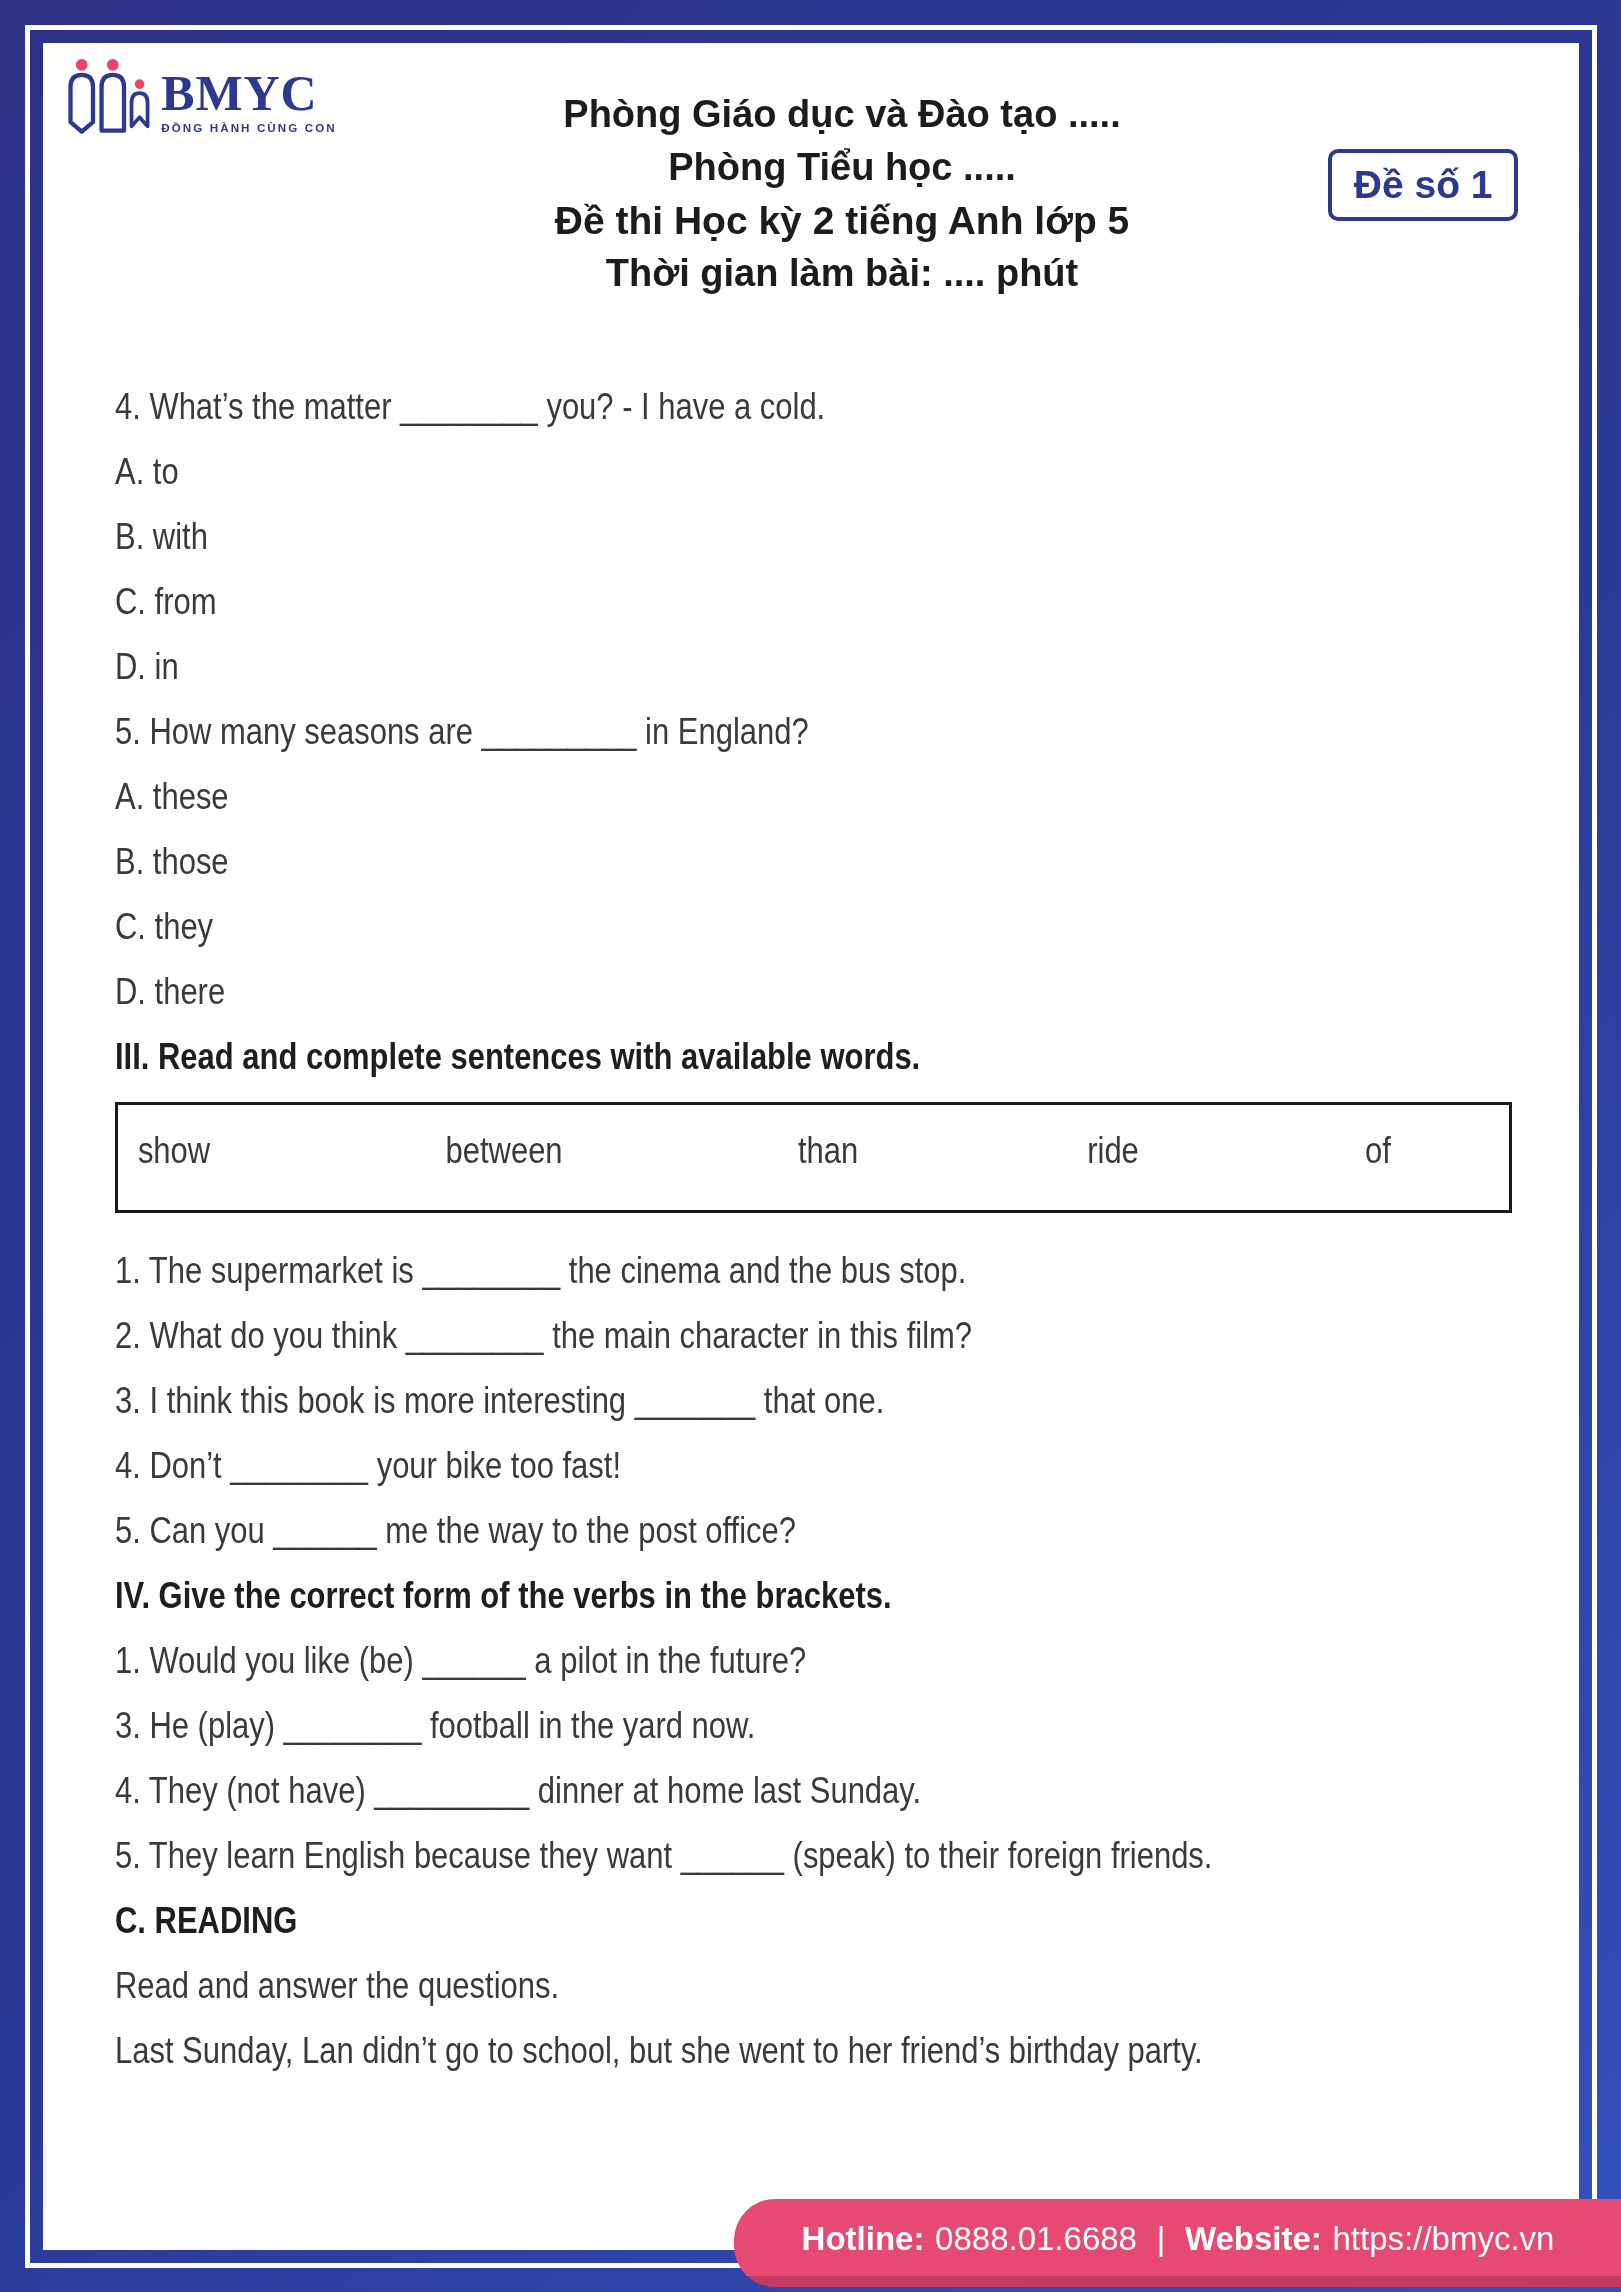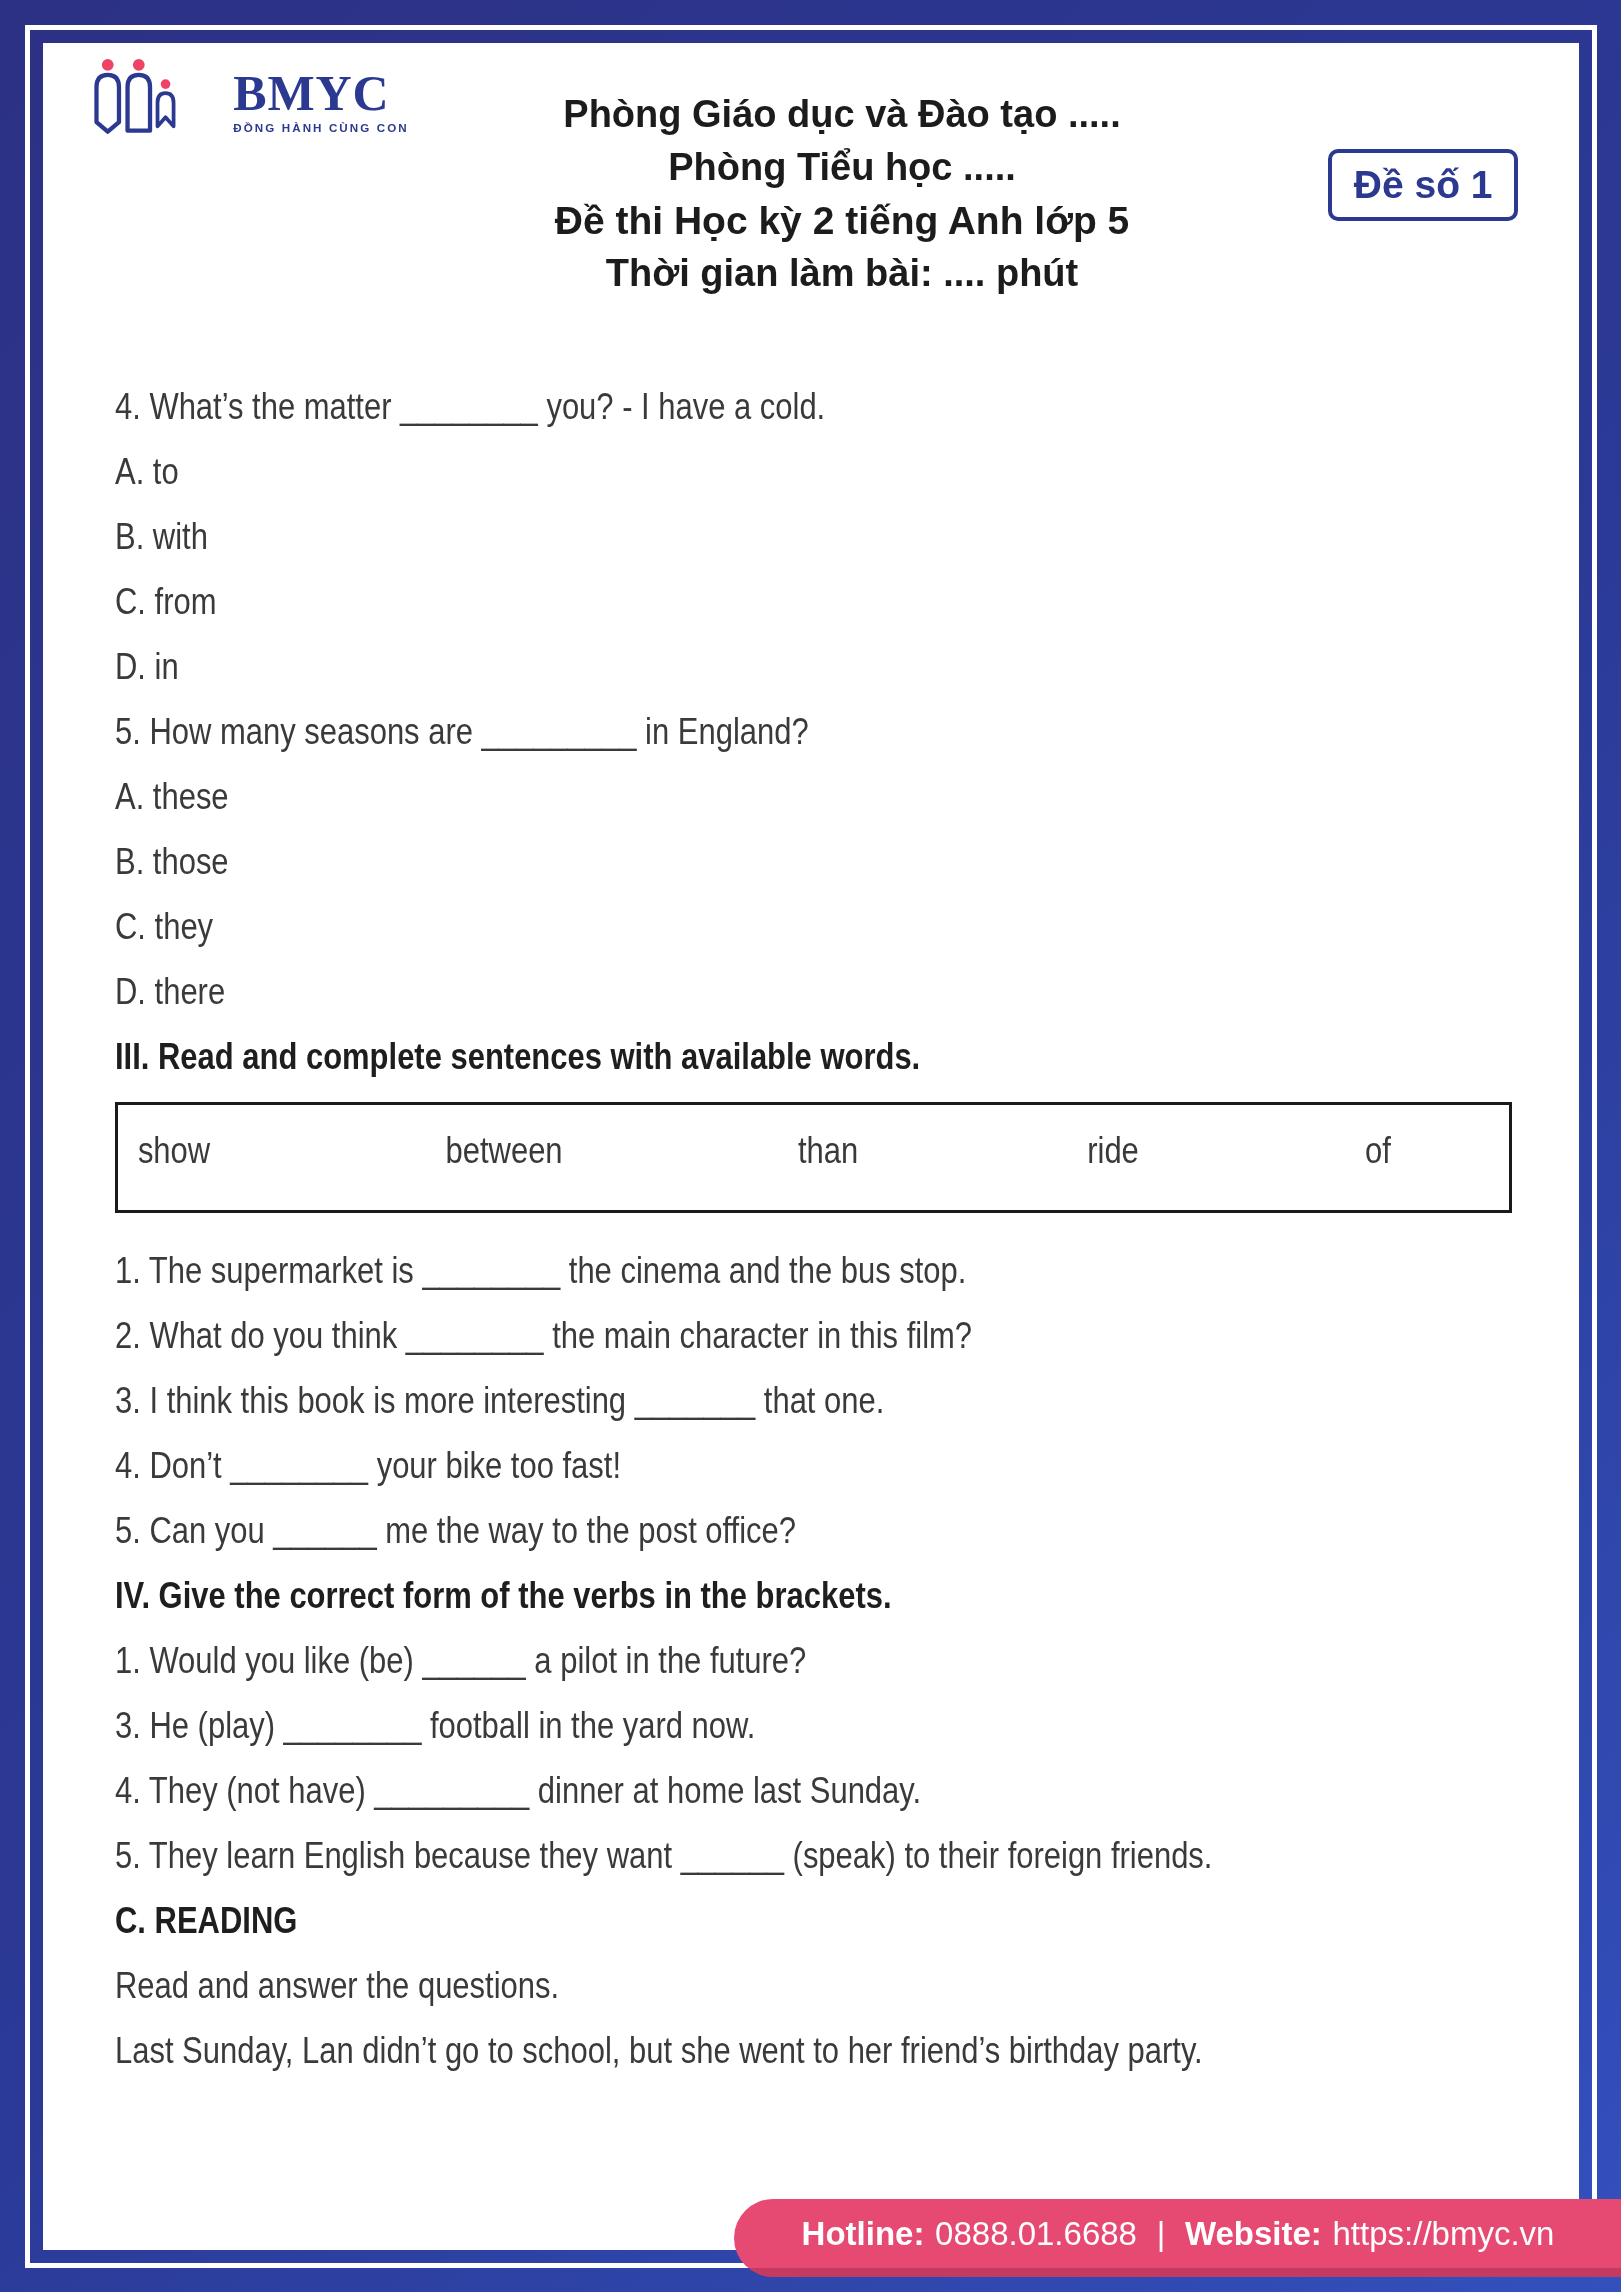--- a/index.html
+++ b/index.html
@@ -7,21 +7,21 @@
          font-family:"Liberation Sans",sans-serif;}
   
   .frame{position:absolute;inset:0;
          background:linear-gradient(135deg,#2c3185 0%,#2b3a97 55%,#3350bd 100%);}
   .gapline{position:absolute;inset:25px;background:#ffffff;}
   .innerframe{position:absolute;inset:29.6px;
          background:linear-gradient(135deg,#2c3185 0%,#2b3a97 55%,#3350bd 100%);}
   .page{position:absolute;inset:43px;background:#ffffff;}
 
   
-  .logo{position:absolute;left:46px;top:14.3px;display:flex;align-items:flex-start;gap:46px;}
+  .logo{position:absolute;left:20px;top:14.3px;display:flex;align-items:flex-start;}
   .logo svg{width:91px;height:82px;}
   .logo-text{margin-left:7.2px;padding-top:12.5px;}
   .logo-name{font-family:"Liberation Serif",serif;font-weight:700;color:#2b3990;
              font-size:50px;line-height:47px;letter-spacing:0.9px;}
   .logo-tag{color:#2b3990;font-size:11.6px;font-weight:700;letter-spacing:2.1px;margin-top:4.5px;}
 
   
   .header{position:absolute;top:45px;left:0;right:0;text-align:center;
           padding-left:62px;color:#1c1c1c;}
   .header div{line-height:53px;font-size:38px;font-weight:600;}
@@ -35,21 +35,21 @@
   .content{position:absolute;top:331px;left:72px;right:67px;color:#3a3a3a;}
   .line{margin:0;line-height:65px;font-size:36px;white-space:nowrap;}
   .cond{display:inline-block;transform:scaleX(0.86);transform-origin:0 50%;white-space:nowrap;}
   .bold{font-weight:700;color:#1e1e1e;}
   .wordbox{border:3.6px solid #1a1a1a;height:93px;margin:12.5px 0 25px 0;
            display:flex;align-items:center;justify-content:space-between;
            padding:0 116px 12.5px 14.3px;font-size:36px;}
   .wordbox .cond{transform-origin:50% 50%;}
 
   
-  .footer{position:absolute;top:2199px;left:734px;right:0;height:78px;
+  .footer{position:absolute;top:2199px;left:734px;right:0;height:88px;
           background:linear-gradient(#e64a72 0 88%,#c43a60 88% 100%);
           border-radius:41px 0 0 41px;display:flex;align-items:center;justify-content:center;
           color:#ffffff;font-size:33px;padding-bottom:9px;box-sizing:border-box;}
   .footer .fb{font-weight:700;}
   .footer .fv{margin-left:10.7px;font-weight:400;}
   .footer .sep{margin:0 19.7px;font-weight:400;}
 </style>
 </head>
 <body>
 

